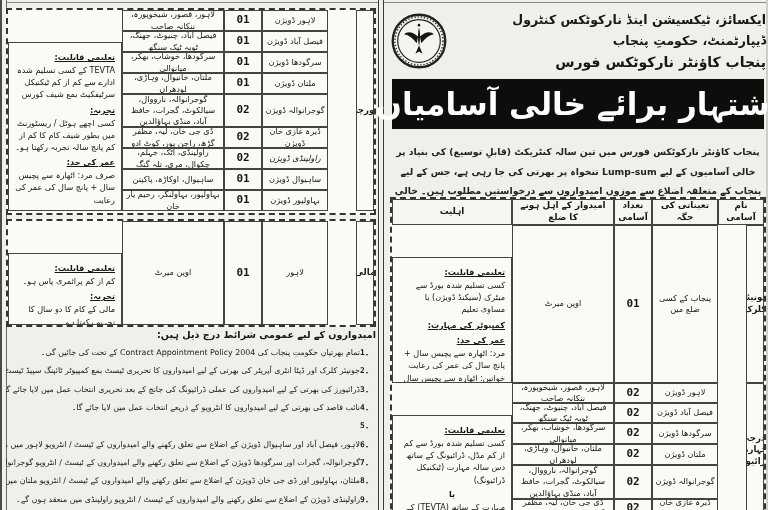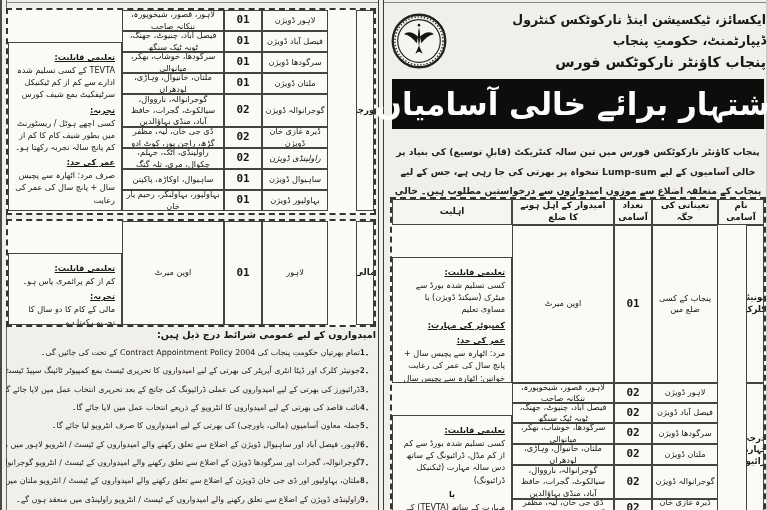--- a/index.html
+++ b/index.html
@@ -232,21 +232,20 @@
       <div class="term">
         <span class="no">3۔</span>
         <span class="tx">ڈرائیورز کی بھرتی کے لیے امیدواروں کی عملی ڈرائیونگ کی جانچ کے بعد تحریری انتخاب عمل میں لایا جائے گا۔</span>
       </div>
       <div class="term">
         <span class="no">4۔</span>
         <span class="tx">نائب قاصد کی بھرتی کے لیے امیدواروں کا انٹرویو کے ذریعے انتخاب عمل میں لایا جائے گا۔</span>
       </div>
       <div class="term">
         <span class="no">5۔</span>
-        <span class="tx">جملہ معاون آسامیوں (مالی، باورچی) کی بھرتی کے لیے امیدواروں کا صرف انٹرویو لیا جائے گا۔</span>
       </div>
       <div class="term">
         <span class="no">6۔</span>
         <span class="tx">لاہور، فیصل آباد اور ساہیوال ڈویژن کے اضلاع سے تعلق رکھنے والے امیدواروں کے ٹیسٹ / انٹرویو لاہور میں منعقد ہوں گے۔</span>
       </div>
       <div class="term">
         <span class="no">7۔</span>
         <span class="tx">گوجرانوالہ، گجرات اور سرگودھا ڈویژن کے اضلاع سے تعلق رکھنے والے امیدواروں کے ٹیسٹ / انٹرویو گوجرانوالہ میں منعقد ہوں گے۔</span>
       </div>
       <div class="term">

